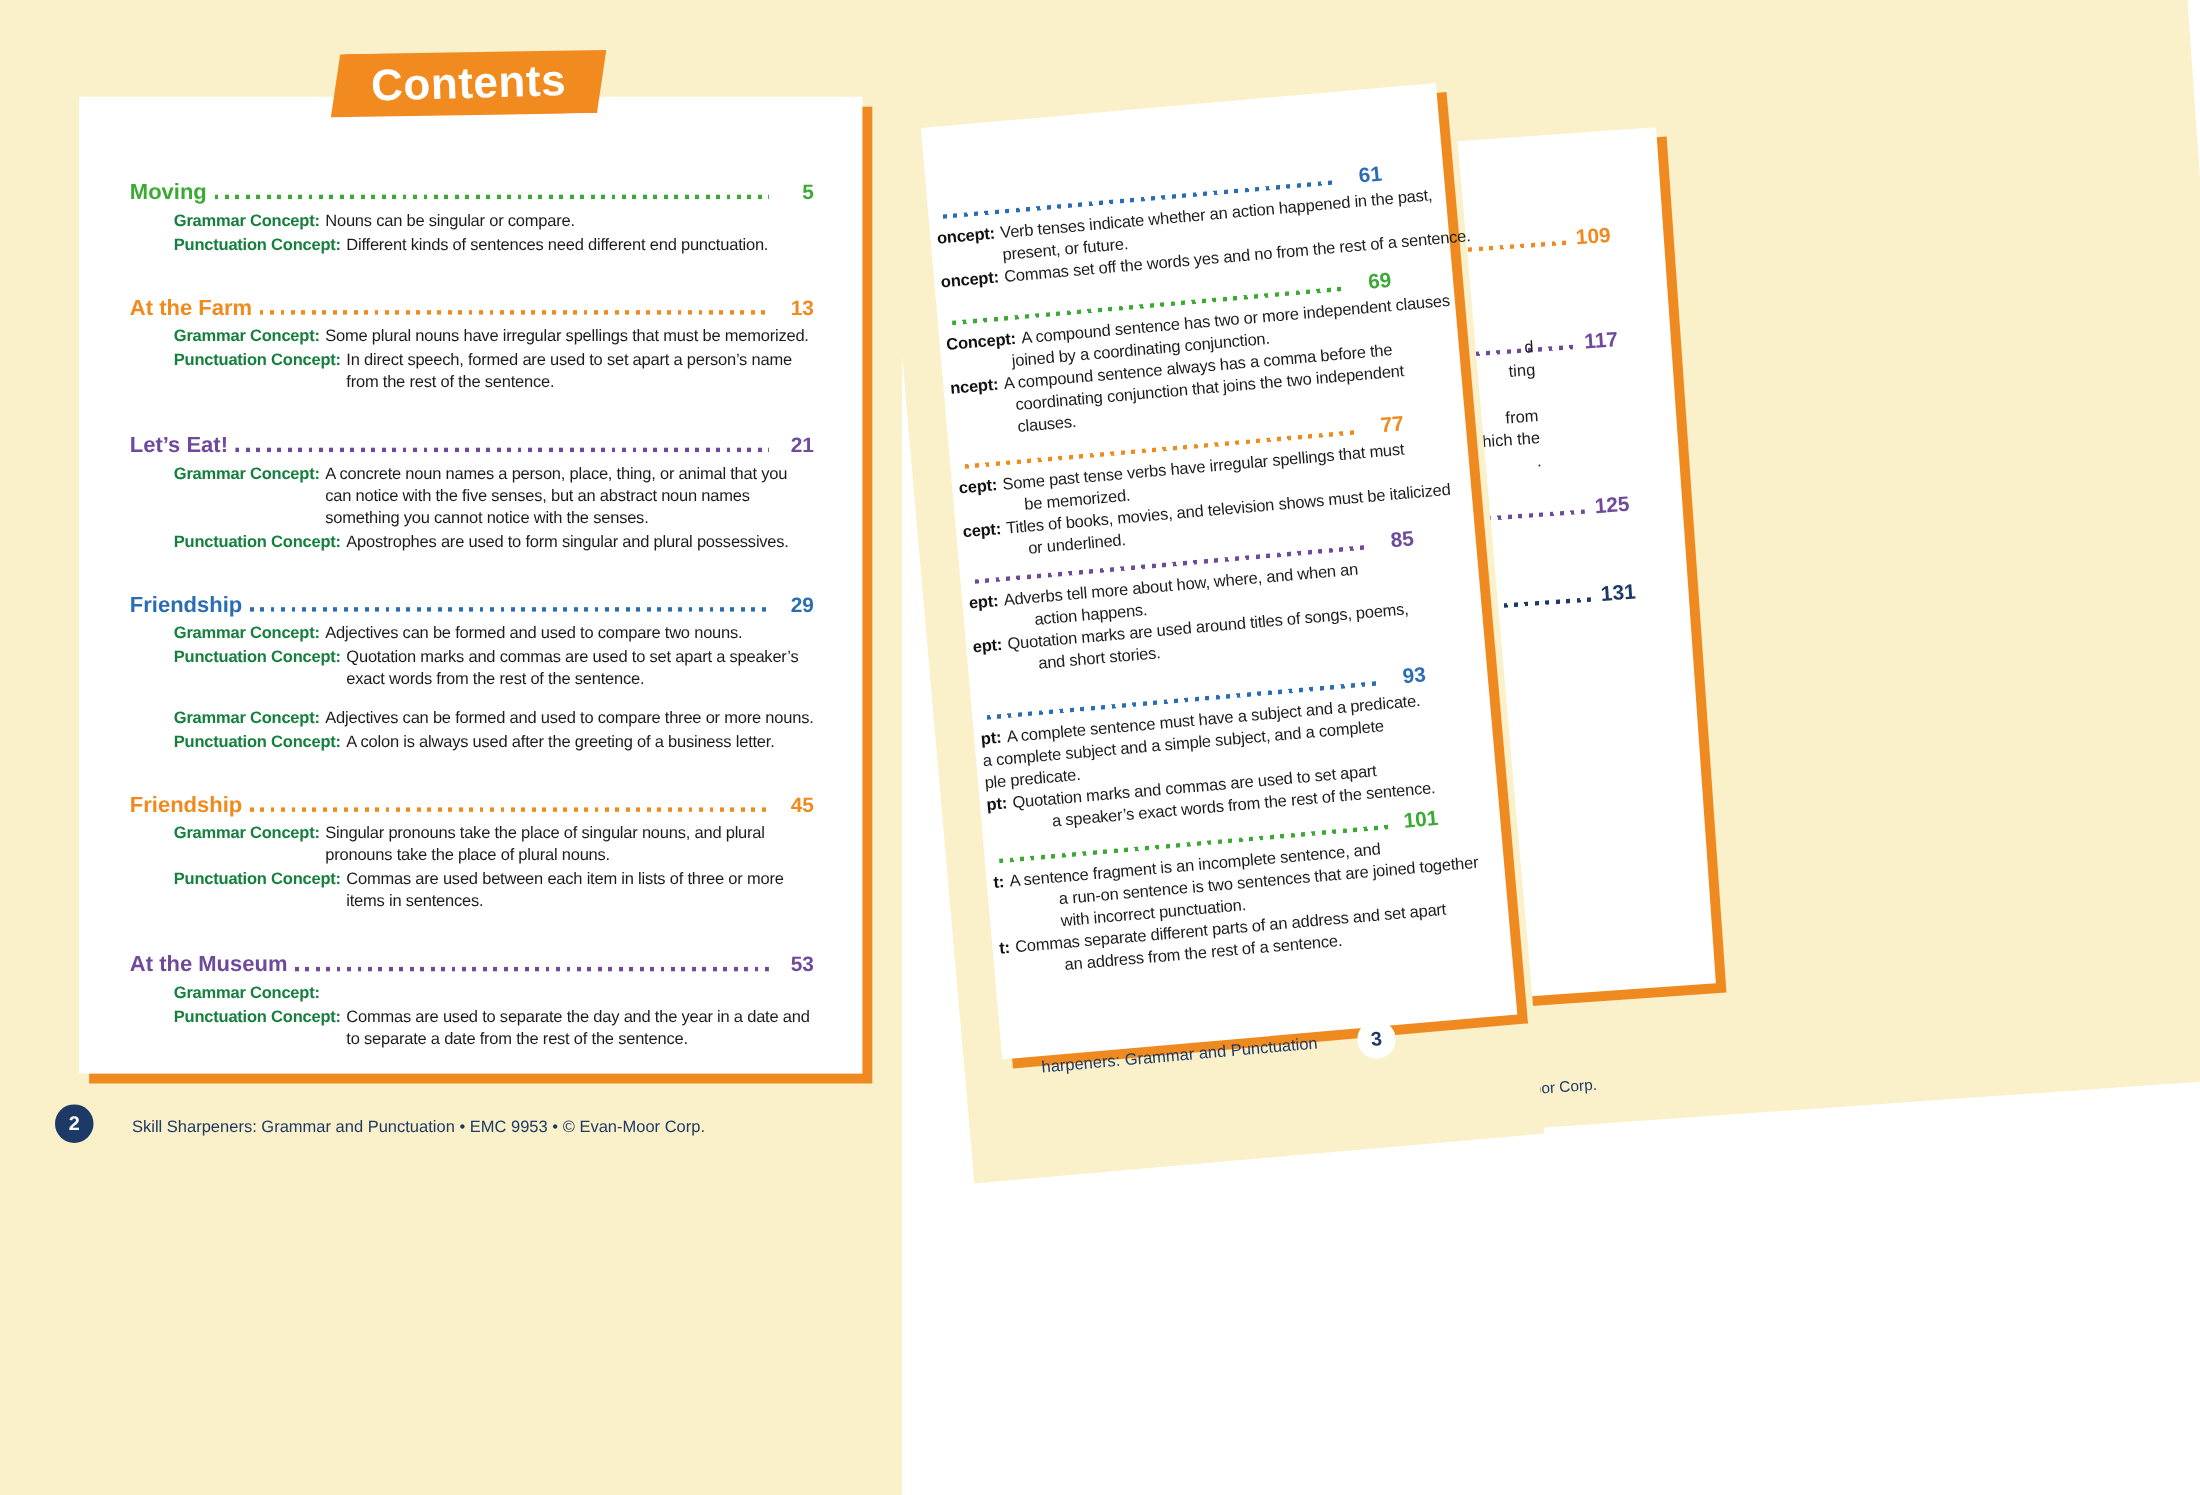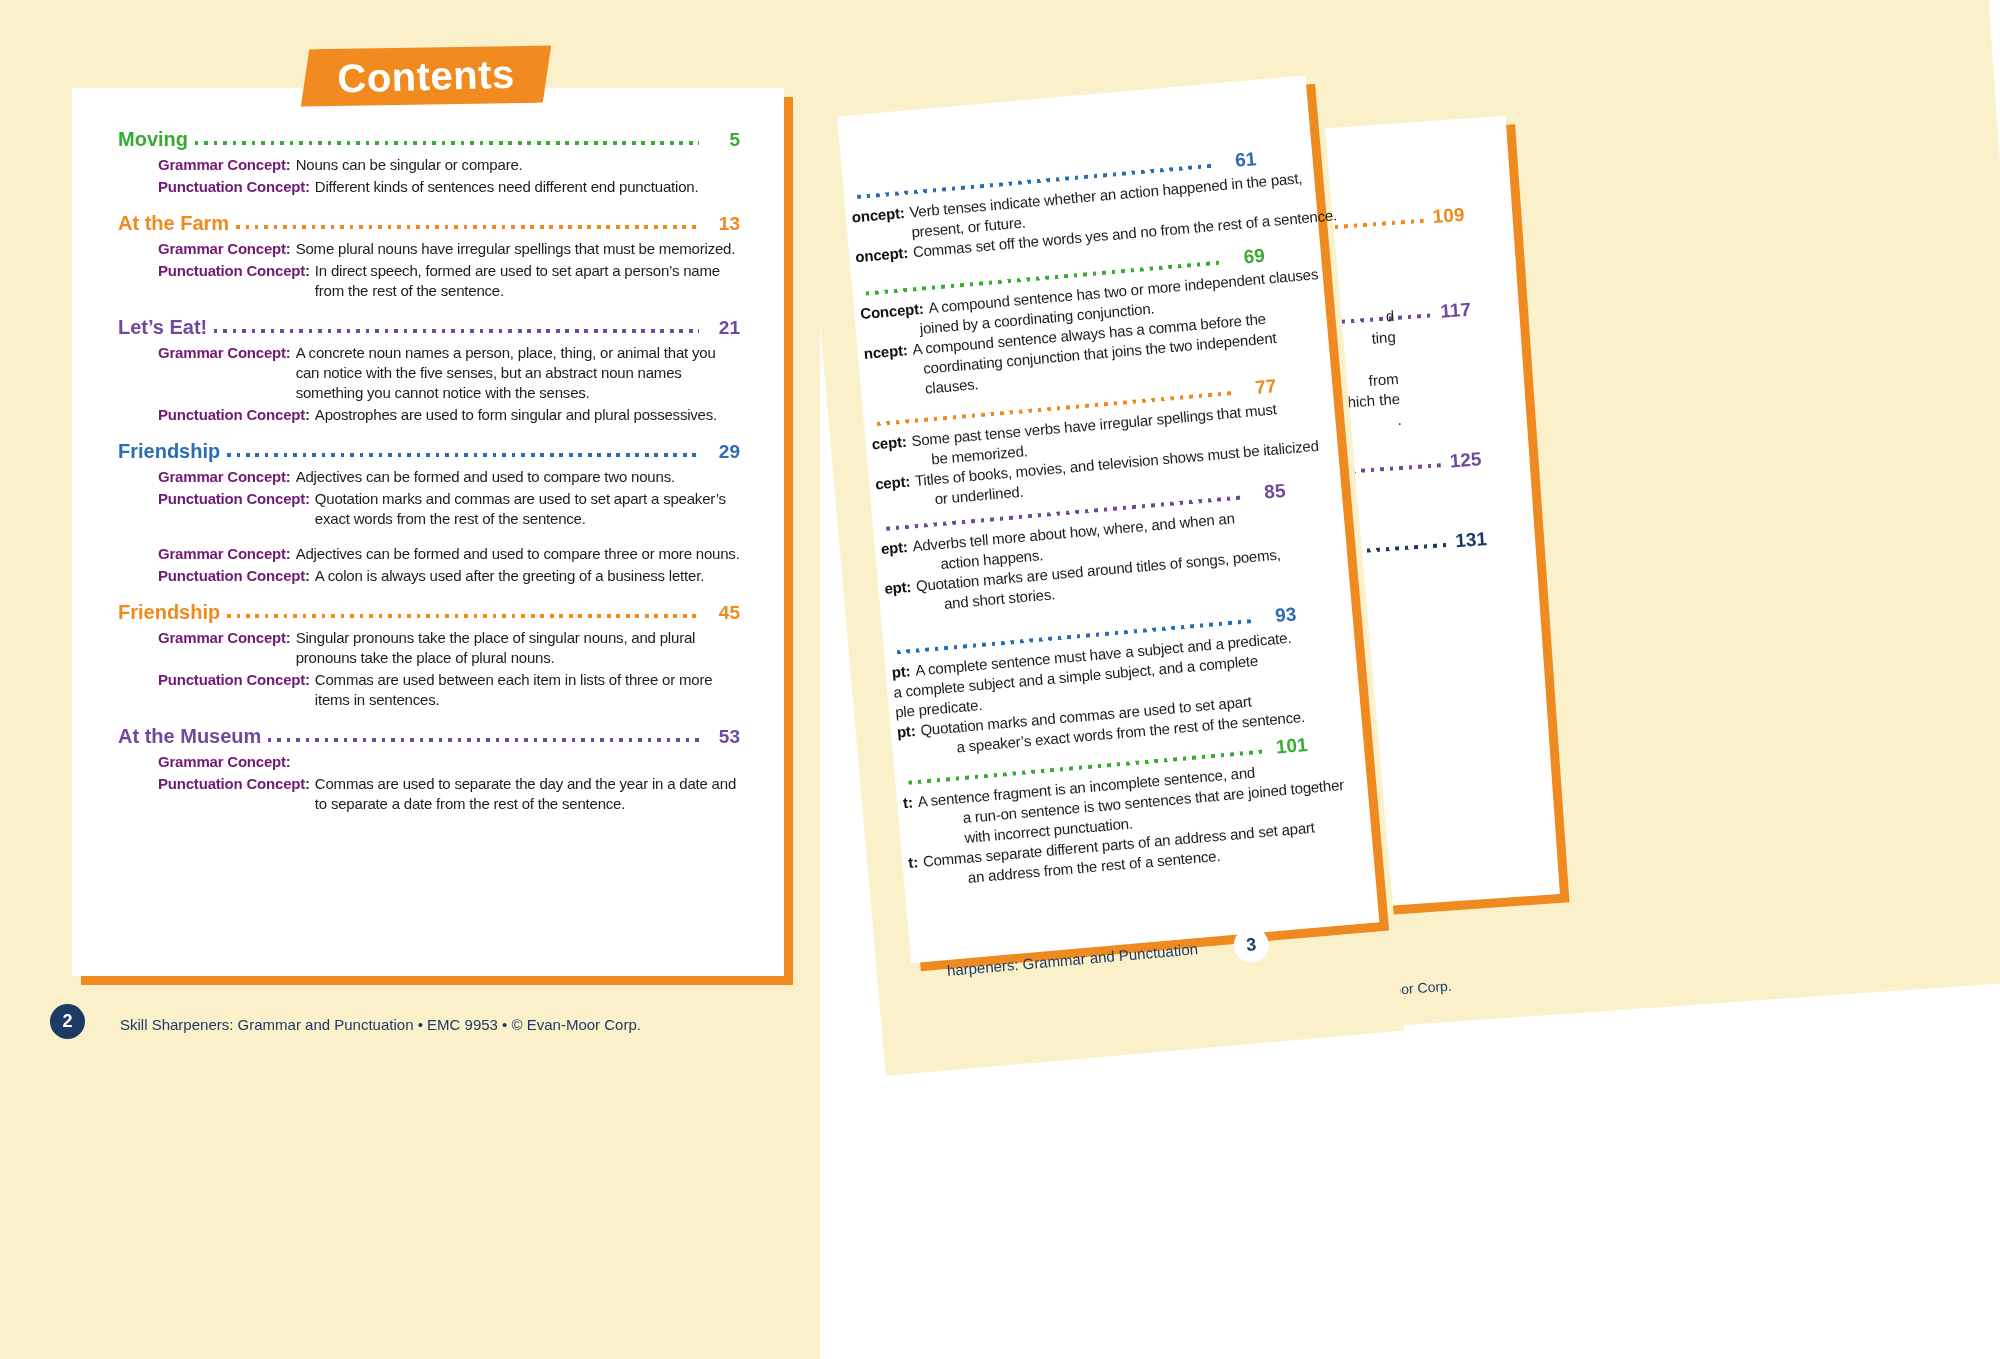--- a/index.html
+++ b/index.html
@@ -36,27 +36,27 @@
     position:absolute;left:300px;top:46px;width:252px;height:60px;
     background:#f28b1f;z-index:4;transform:rotate(-1.6deg);
     clip-path:polygon(4% 0,100% 5%,96% 100%,0 95%);
     display:flex;align-items:center;justify-content:center;
   }
   .banner span{color:#fff;font-weight:bold;font-size:40px;letter-spacing:.5px;}
 
   
   .toc{position:absolute;left:46px;right:44px;top:40px;}
   .entry{margin-bottom:15px;}
-  .toc-head{display:flex;align-items:flex-end;margin-bottom:4px;}
+  .toc-head{display:flex;align-items:flex-end;margin-bottom:4px;margin-top:36px;}
   .toc-title{font-weight:bold;font-size:20px;white-space:nowrap;}
   .leader{flex:1 1 auto;height:4px;margin:0 7px 6px 7px;
     background-image:repeating-linear-gradient(90deg,var(--c) 0 3.5px,transparent 3.5px 9.5px);}
   .toc-num{font-weight:bold;font-size:19px;min-width:34px;text-align:right;white-space:nowrap;}
   .concept{display:flex;margin:2px 0 2px 40px;font-size:15px;line-height:20px;letter-spacing:-0.2px;}
-  .concept b{margin-right:5px;white-space:nowrap;color:#701a75;}
+  .concept b{margin-right:5px;white-space:nowrap;color:#15803d;}
 
   
   .m-content{position:absolute;left:6px;right:56px;top:0;padding-top:68px;}
   .m-head{display:flex;align-items:flex-end;margin-bottom:2px;}
   .mline{font-size:15px;line-height:20px;white-space:nowrap;letter-spacing:-0.2px;color:#1c1c1c;}
   .mline b{color:#111;margin-right:5px;}
   .i1{margin-left:58px;}
   .me0{margin-bottom:13px;} .me1{margin-bottom:7px;} .me2{margin-bottom:1px;}
   .me3{margin-bottom:20px;} .me4{margin-bottom:7px;}
 

